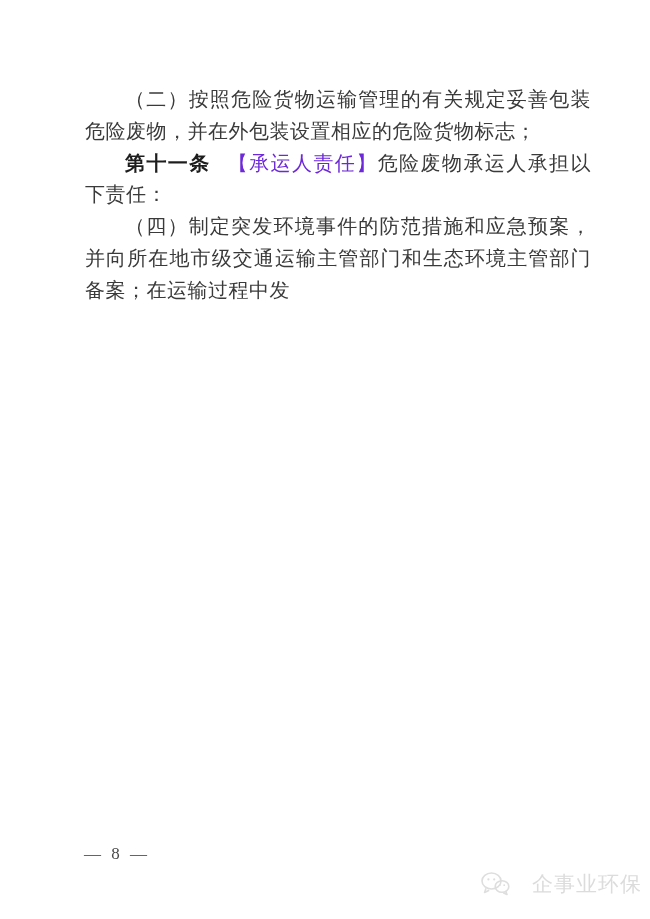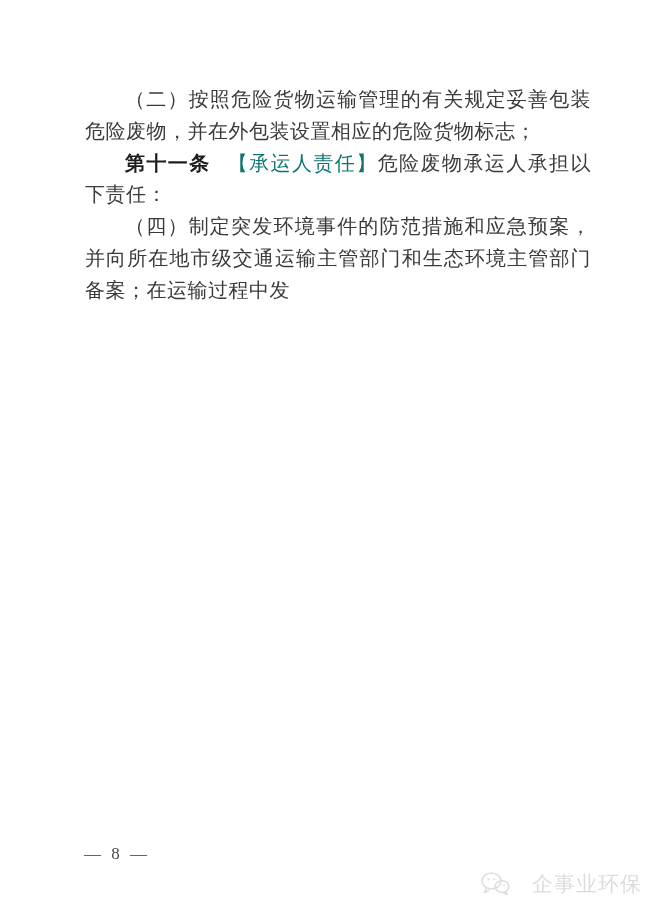--- a/index.html
+++ b/index.html
@@ -32,21 +32,21 @@
     padding: 0;
     text-indent: 2em;
   }
   .article-no {
     font-weight: bold;
     color: #1d1d1d;
     margin-right: 0.85em;
     margin-top: 40px;
   }
   .article-title {
-    color: #0f766e;
+    color: #6d28d9;
   }
   .footer-pageno {
     position: absolute;
     left: 84px;
     top: 844px;
     font-size: 17px;
     color: #4a4a4a;
     letter-spacing: 3px;
     white-space: nowrap;
   }

